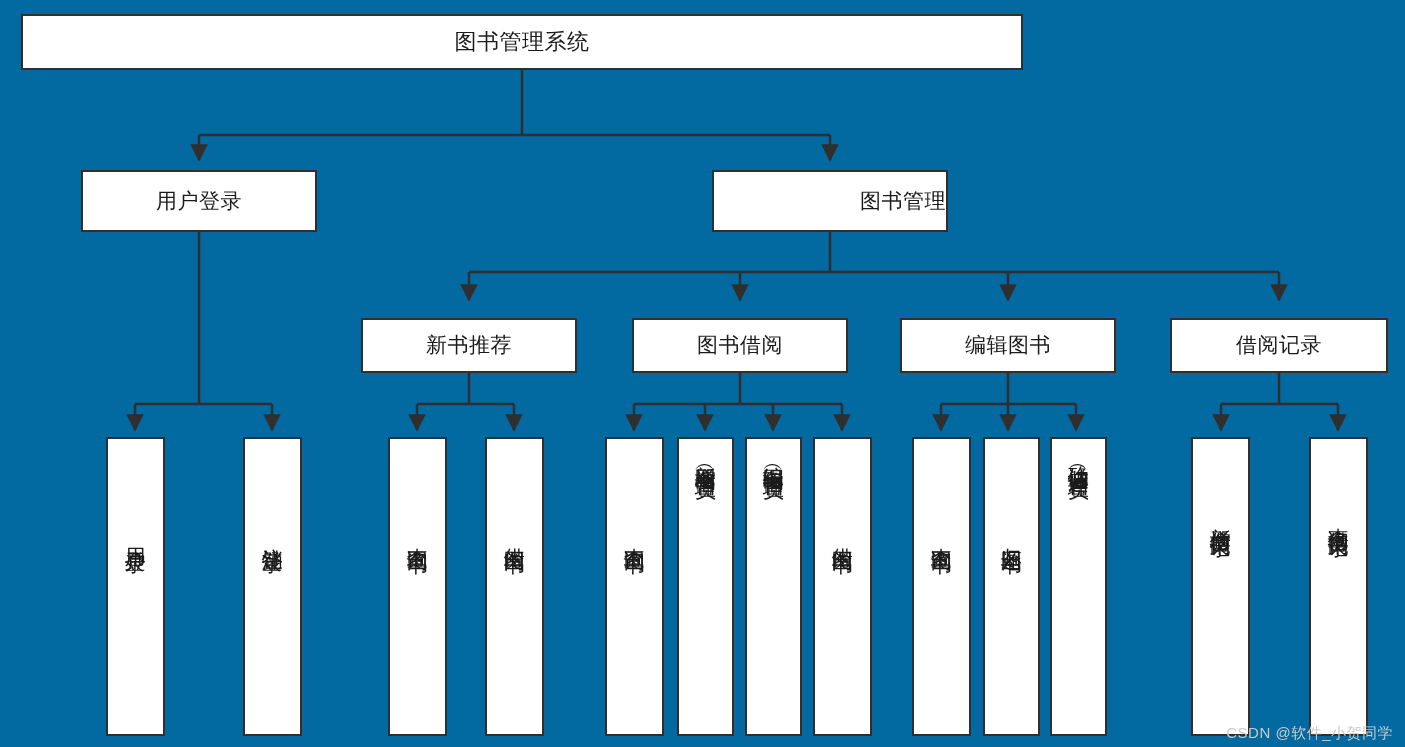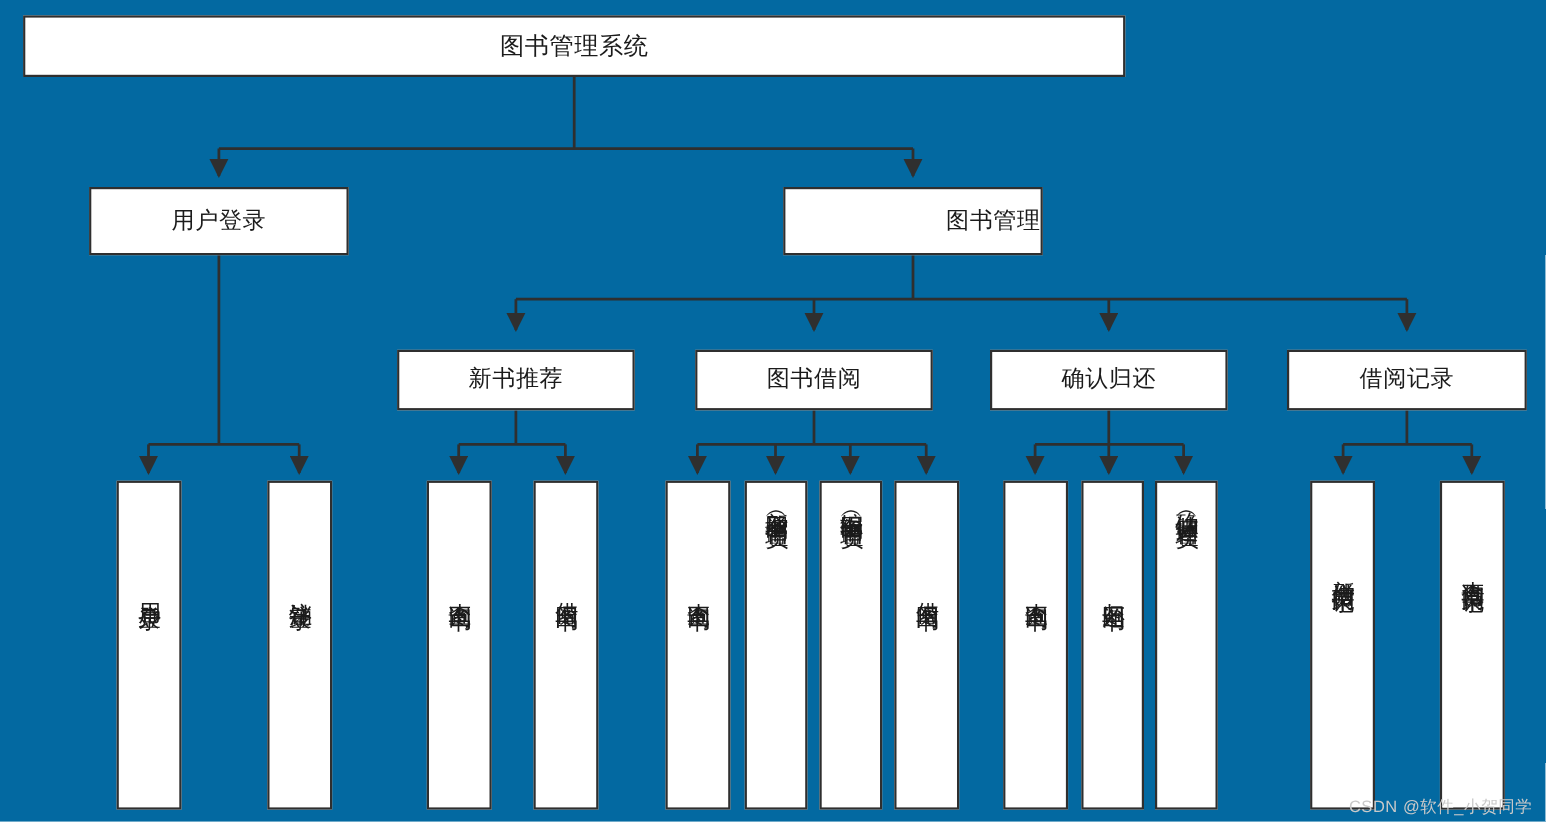--- a/index.html
+++ b/index.html
@@ -137,21 +137,21 @@
     <span class="label">图书管理</span>
   </div>
 
   <div class="node" style="left:632px; top:318px; width:216px; height:55px;">
     <span class="label">图书借阅</span>
   </div>
   <div class="node" style="left:361px; top:318px; width:216px; height:55px;">
     <span class="label">新书推荐</span>
   </div>
   <div class="node" style="left:900px; top:318px; width:216px; height:55px;">
-    <span class="label">确认归还</span>
+    <span class="label">编辑图书</span>
   </div>
   <div class="node" style="left:1170px; top:318px; width:218px; height:55px;">
     <span class="label">借阅记录</span>
   </div>
 
   <div class="node leaf mid2" style="left:106px; top:437px; width:59px; height:299px;">
     <span class="label">用户登录</span>
   </div>
   <div class="node leaf mid2" style="left:243px; top:437px; width:59px; height:299px;">
     <span class="label">注销登录</span>

